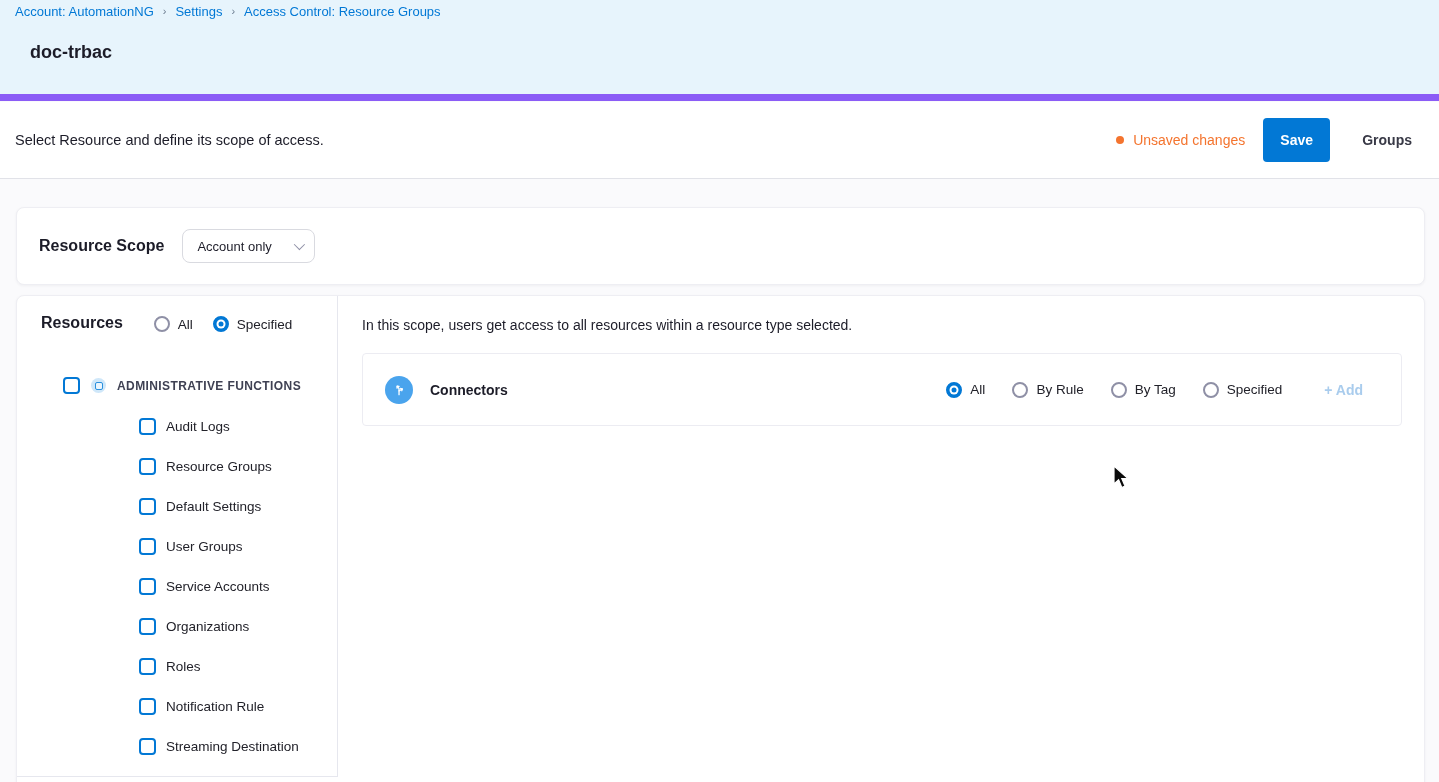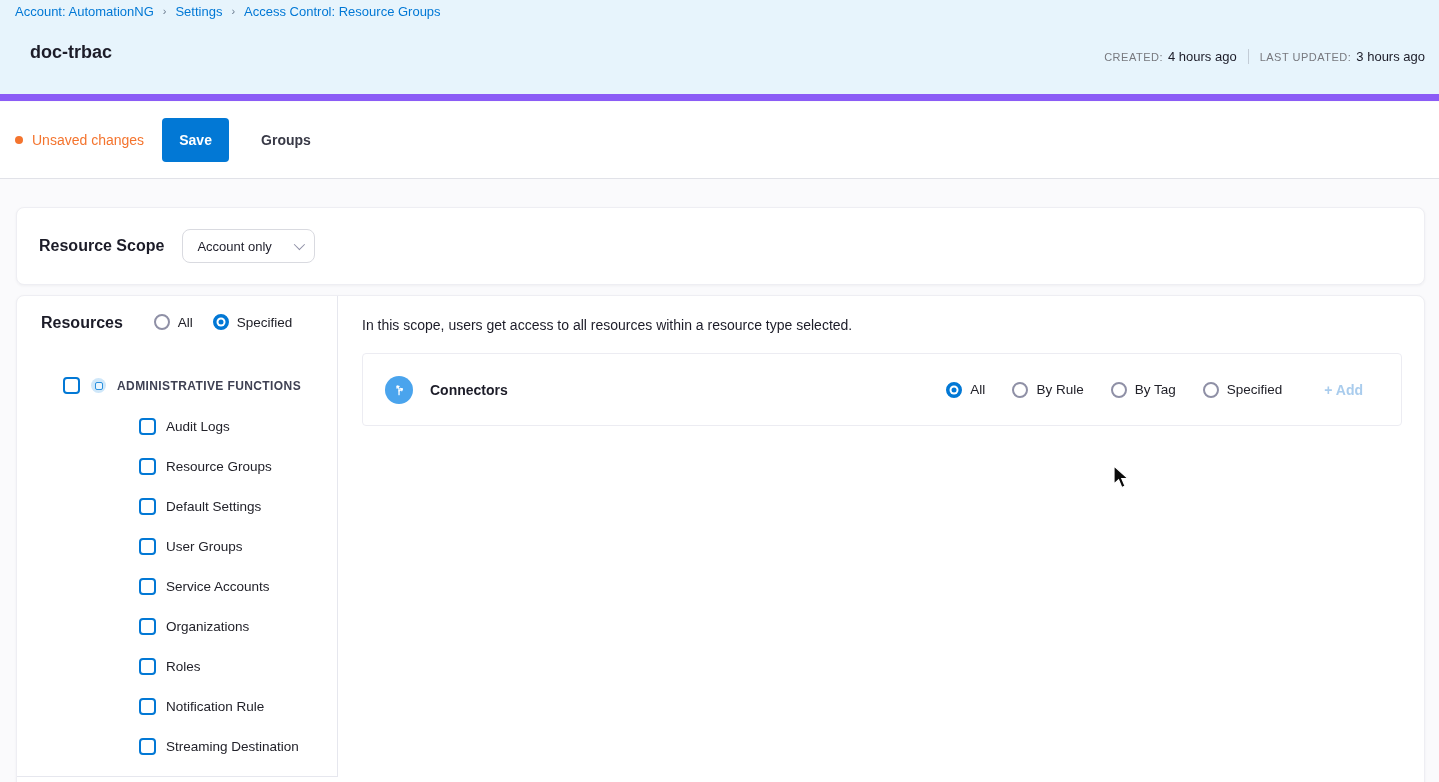--- a/index.html
+++ b/index.html
@@ -59,21 +59,21 @@
   .scope-select-value { font-size:13px; font-weight:500; color:#1c1c28; }
   .chevron-down { width:8px; height:8px; border-right:1.6px solid #8f90a6; border-bottom:1.6px solid #8f90a6; transform:rotate(45deg) translateY(-2px); }
 
   .card-resources { left:16px; top:295px; width:1409px; height:520px; overflow:hidden; }
 
   
   .res-sidebar {
     position:absolute; left:0; top:0; width:321px; height:481px;
     border-right:1px solid #e6e7ee; border-bottom:1px solid #e6e7ee;
   }
-  .res-sidebar-head { position:absolute; left:24px; top:18px; display:flex; align-items:flex-start; }
+  .res-sidebar-head { position:absolute; left:24px; top:18px; display:flex; align-items:flex-end; }
   .res-heading { font-size:16px; font-weight:700; color:#1c1c28; }
   .res-radio-group { display:flex; align-items:center; margin-left:31px; gap:20px; }
   .radio-opt { display:flex; align-items:center; gap:8px; cursor:pointer; }
   .radio-opt-label { font-size:13.5px; color:#22222a; }
   .radio { width:16px; height:16px; border-radius:50%; border:2px solid #8f90a6; background:#fff; flex-shrink:0; position:relative; }
   .radio.selected { border:2px solid #0278d5; background:#0278d5; }
   .radio.selected::before {
     content:""; position:absolute; left:50%; top:50%; width:9px; height:9px;
     transform:translate(-50%,-50%); border-radius:50%; background:#fff;
   }
@@ -122,30 +122,24 @@
 
 <div class="page-header">
   <div class="breadcrumb">
     <a>Account: AutomationNG</a>
     <span class="crumb-sep">›</span>
     <a>Settings</a>
     <span class="crumb-sep">›</span>
     <a>Access Control: Resource Groups</a>
   </div>
   <div class="page-title">doc-trbac</div>
-  <div class="header-meta">
-    <span class="meta-label">CREATED:</span>
-    <span class="meta-value">4 hours ago</span>
-    <span class="meta-divider"></span>
-    <span class="meta-label">LAST UPDATED:</span>
-    <span class="meta-value">3 hours ago</span>
-  </div>
 </div>
 
 <div class="toolbar">
+  <div class="toolbar-desc">Select Resource and define its scope of access.</div>
   <div class="toolbar-right">
     <div class="unsaved">
       <span class="unsaved-dot"></span>
       <span>Unsaved changes</span>
     </div>
     <button class="save-btn">Save</button>
     <button class="discard-btn">Groups</button>
   </div>
 </div>
 

